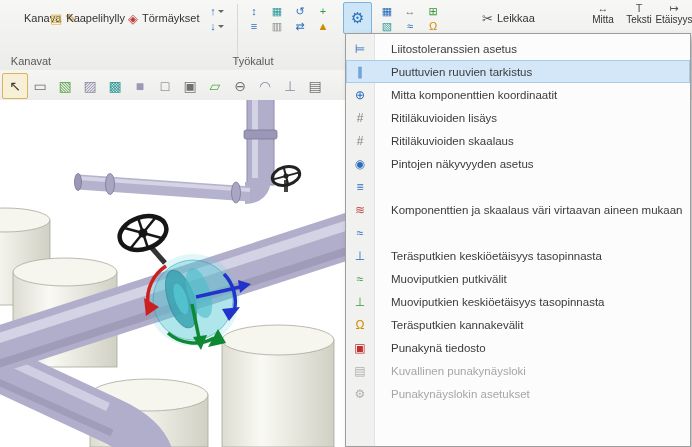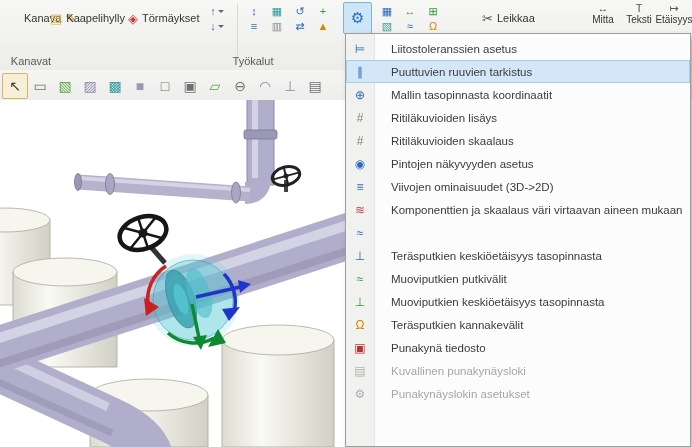--- a/index.html
+++ b/index.html
@@ -291,37 +291,36 @@
   <div class="menu-item">
     <span class="mi-icon" style="color: rgb(43, 108, 184);">⊨</span>
     <span class="mi-label">Liitostoleranssien asetus</span>
   </div>
   <div class="menu-item highlighted">
     <span class="mi-icon" style="color: rgb(43, 108, 184);">∥</span>
     <span class="mi-label">Puuttuvien ruuvien tarkistus</span>
   </div>
   <div class="menu-item">
     <span class="mi-icon" style="color: rgb(43, 108, 184);">⊕</span>
-    <span class="mi-label">Mallin tasopinnasta koordinaatit</span>
+    <span class="mi-label">Mitta komponenttien koordinaatit</span>
   </div>
   <div class="menu-item">
     <span class="mi-icon" style="color: rgb(128, 128, 128);">#</span>
     <span class="mi-label">Ritiläkuvioiden lisäys</span>
   </div>
   <div class="menu-item">
     <span class="mi-icon" style="color: rgb(128, 128, 128);">#</span>
     <span class="mi-label">Ritiläkuvioiden skaalaus</span>
   </div>
   <div class="menu-item">
     <span class="mi-icon" style="color: rgb(43, 108, 184);">◉</span>
     <span class="mi-label">Pintojen näkyvyyden asetus</span>
   </div>
   <div class="menu-item">
     <span class="mi-icon" style="color: rgb(43, 108, 184);">≡</span>
-    <span class="mi-label">Viivojen ominaisuudet (3D-&gt;2D)</span>
   </div>
   <div class="menu-item">
     <span class="mi-icon" style="color: rgb(192, 74, 74);">≋</span>
     <span class="mi-label">Komponenttien ja skaalaus väri virtaavan aineen mukaan</span>
   </div>
   <div class="menu-item">
     <span class="mi-icon" style="color: rgb(43, 108, 184);">≈</span>
   </div>
   <div class="menu-item">
     <span class="mi-icon" style="color: rgb(43, 108, 184);">⊥</span>

